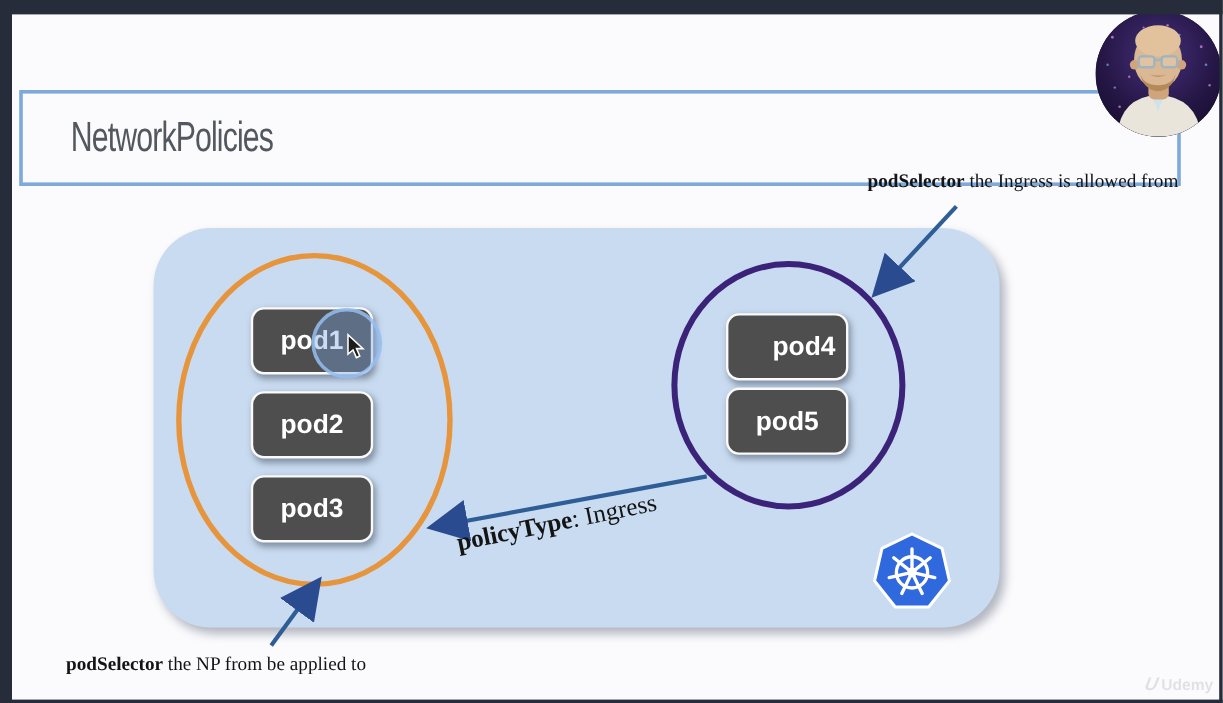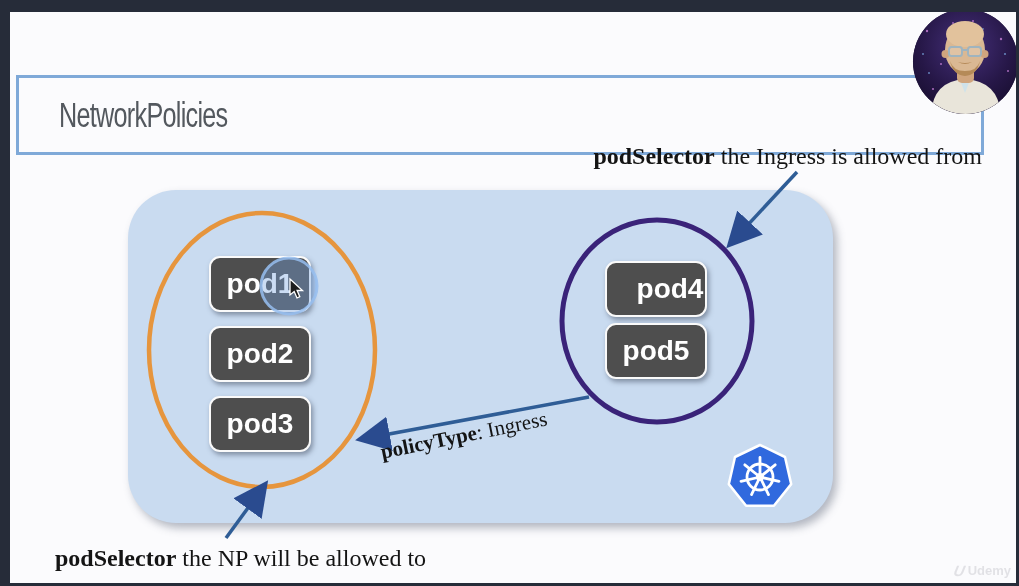--- a/index.html
+++ b/index.html
@@ -37,34 +37,34 @@
     background:#c9dbf0;border-radius:48px;z-index:1;
     box-shadow:4px 5px 8px rgba(90,100,120,0.45);
   }
 
   
   .pod{
     position:absolute;width:102px;height:56px;background:#4e4e4e;
     border:2px solid #fafafa;border-radius:11px;box-sizing:border-box;
     display:flex;align-items:center;justify-content:center;z-index:3;
     box-shadow:2px 3px 5px rgba(60,70,90,0.5);
-    color:#ffffff;font-weight:bold;font-size:28px;
+    color:#ffffff;font-weight:bold;font-size:22px;
   }
   .pod1{left:209px;top:256px;}
   .pod2{left:209px;top:326px;justify-content:center;}
   .pod3{left:209px;top:396px;}
   .pod4{left:605px;top:261px;padding-left:28px;}
   .pod5{left:605px;top:323px;}
 
   
   .overlay{position:absolute;left:0;top:0;z-index:4;pointer-events:none;}
 
   
   .note{
-    position:absolute;font-family:"Liberation Serif",serif;font-size:24px;
+    position:absolute;font-family:"Liberation Serif",serif;font-size:16px;
     color:#141414;white-space:nowrap;z-index:5;
   }
   .note b{font-weight:bold;}
   .note-top{top:143px;right:37px;}
   .note-bottom{left:55px;top:545px;}
   .note-policy{
     left:381px;top:440px;font-size:21px;
     transform:rotate(-11.5deg);transform-origin:0 50%;
   }
 
@@ -193,21 +193,21 @@
 
 <div class="note note-top">
   <b>podSelector</b><span> the Ingress is allowed from</span>
 </div>
 
 <div class="note note-policy">
   <b>policyType</b><span>: Ingress</span>
 </div>
 
 <div class="note note-bottom">
-  <b>podSelector</b><span> the NP will be allowed to</span>
+  <b>podSelector</b><span> the NP from be applied to</span>
 </div>
 
 <div class="watermark">
   <span class="wm-logo">U</span>
   <span>Udemy</span>
 </div>
 
 <div class="frame top"></div>
 <div class="frame left"></div>
 <div class="frame right"></div>

